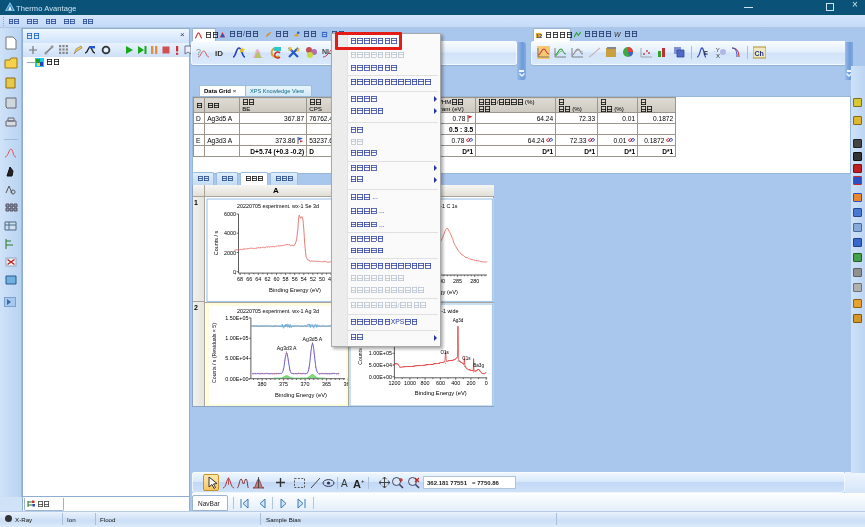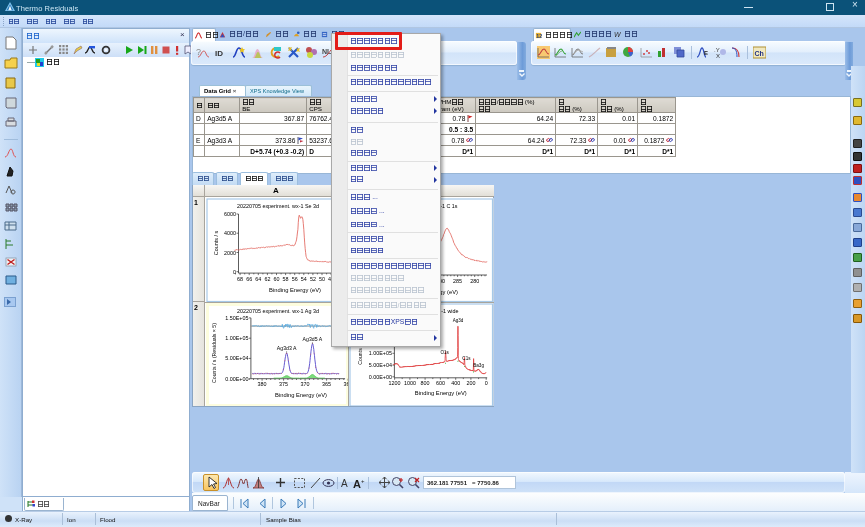--- a/index.html
+++ b/index.html
@@ -53,21 +53,21 @@
 #rstrip{left:851px;top:66px;width:14px;height:407px;background:linear-gradient(90deg,#cfe2f8,#bcd5f3)}
 .sq{position:absolute;width:9px;height:9px;border-radius:1px}
 svg text{font-family:"Liberation Sans",sans-serif}
 </style></head><body>
 <div id="title" class="ab">
     <svg class="ab" style="left:5px;top:2px" width="10" height="10" viewBox="0 0 10 10">
       <path d="M5 0 L10 9 L0 9 Z" fill="#7ec2ee"></path>
       <path d="M5 2.2 L8.2 8.2 L1.8 8.2 Z" fill="#1b6fae"></path>
       <path d="M5 3.5 L6.8 8.2 L3.2 8.2 Z" fill="#e8f4fc"></path>
     </svg>
-    <span class="tx">Thermo Residuals</span>
+    <span class="tx">Thermo Avantage</span>
     <div class="ab" style="left:744px;top:7px;width:9px;height:1px;background:#cfe4f2"></div>
     <div class="ab" style="left:826px;top:3px;width:8px;height:8px;border:1px solid #cfe4f2"></div>
     <div class="ab" style="left:852px;top:-1px;color:#cfe4f2;font-size:10px">×</div>
   </div>
 <div id="menubar" class="ab">
     <div class="ab" style="left:3px;top:2px;width:2px;height:9px;border-left:1px dotted #8ba6c9"></div>
     <span class="mitem" style="left:8px"><i class="k"></i><i class="k"></i></span>
     <span class="mitem" style="left:26.5px"><i class="k"></i><i class="k"></i></span>
     <span class="mitem" style="left:45.0px"><i class="k"></i><i class="k"></i></span>
     <span class="mitem" style="left:63.5px"><i class="k"></i><i class="k"></i></span>

